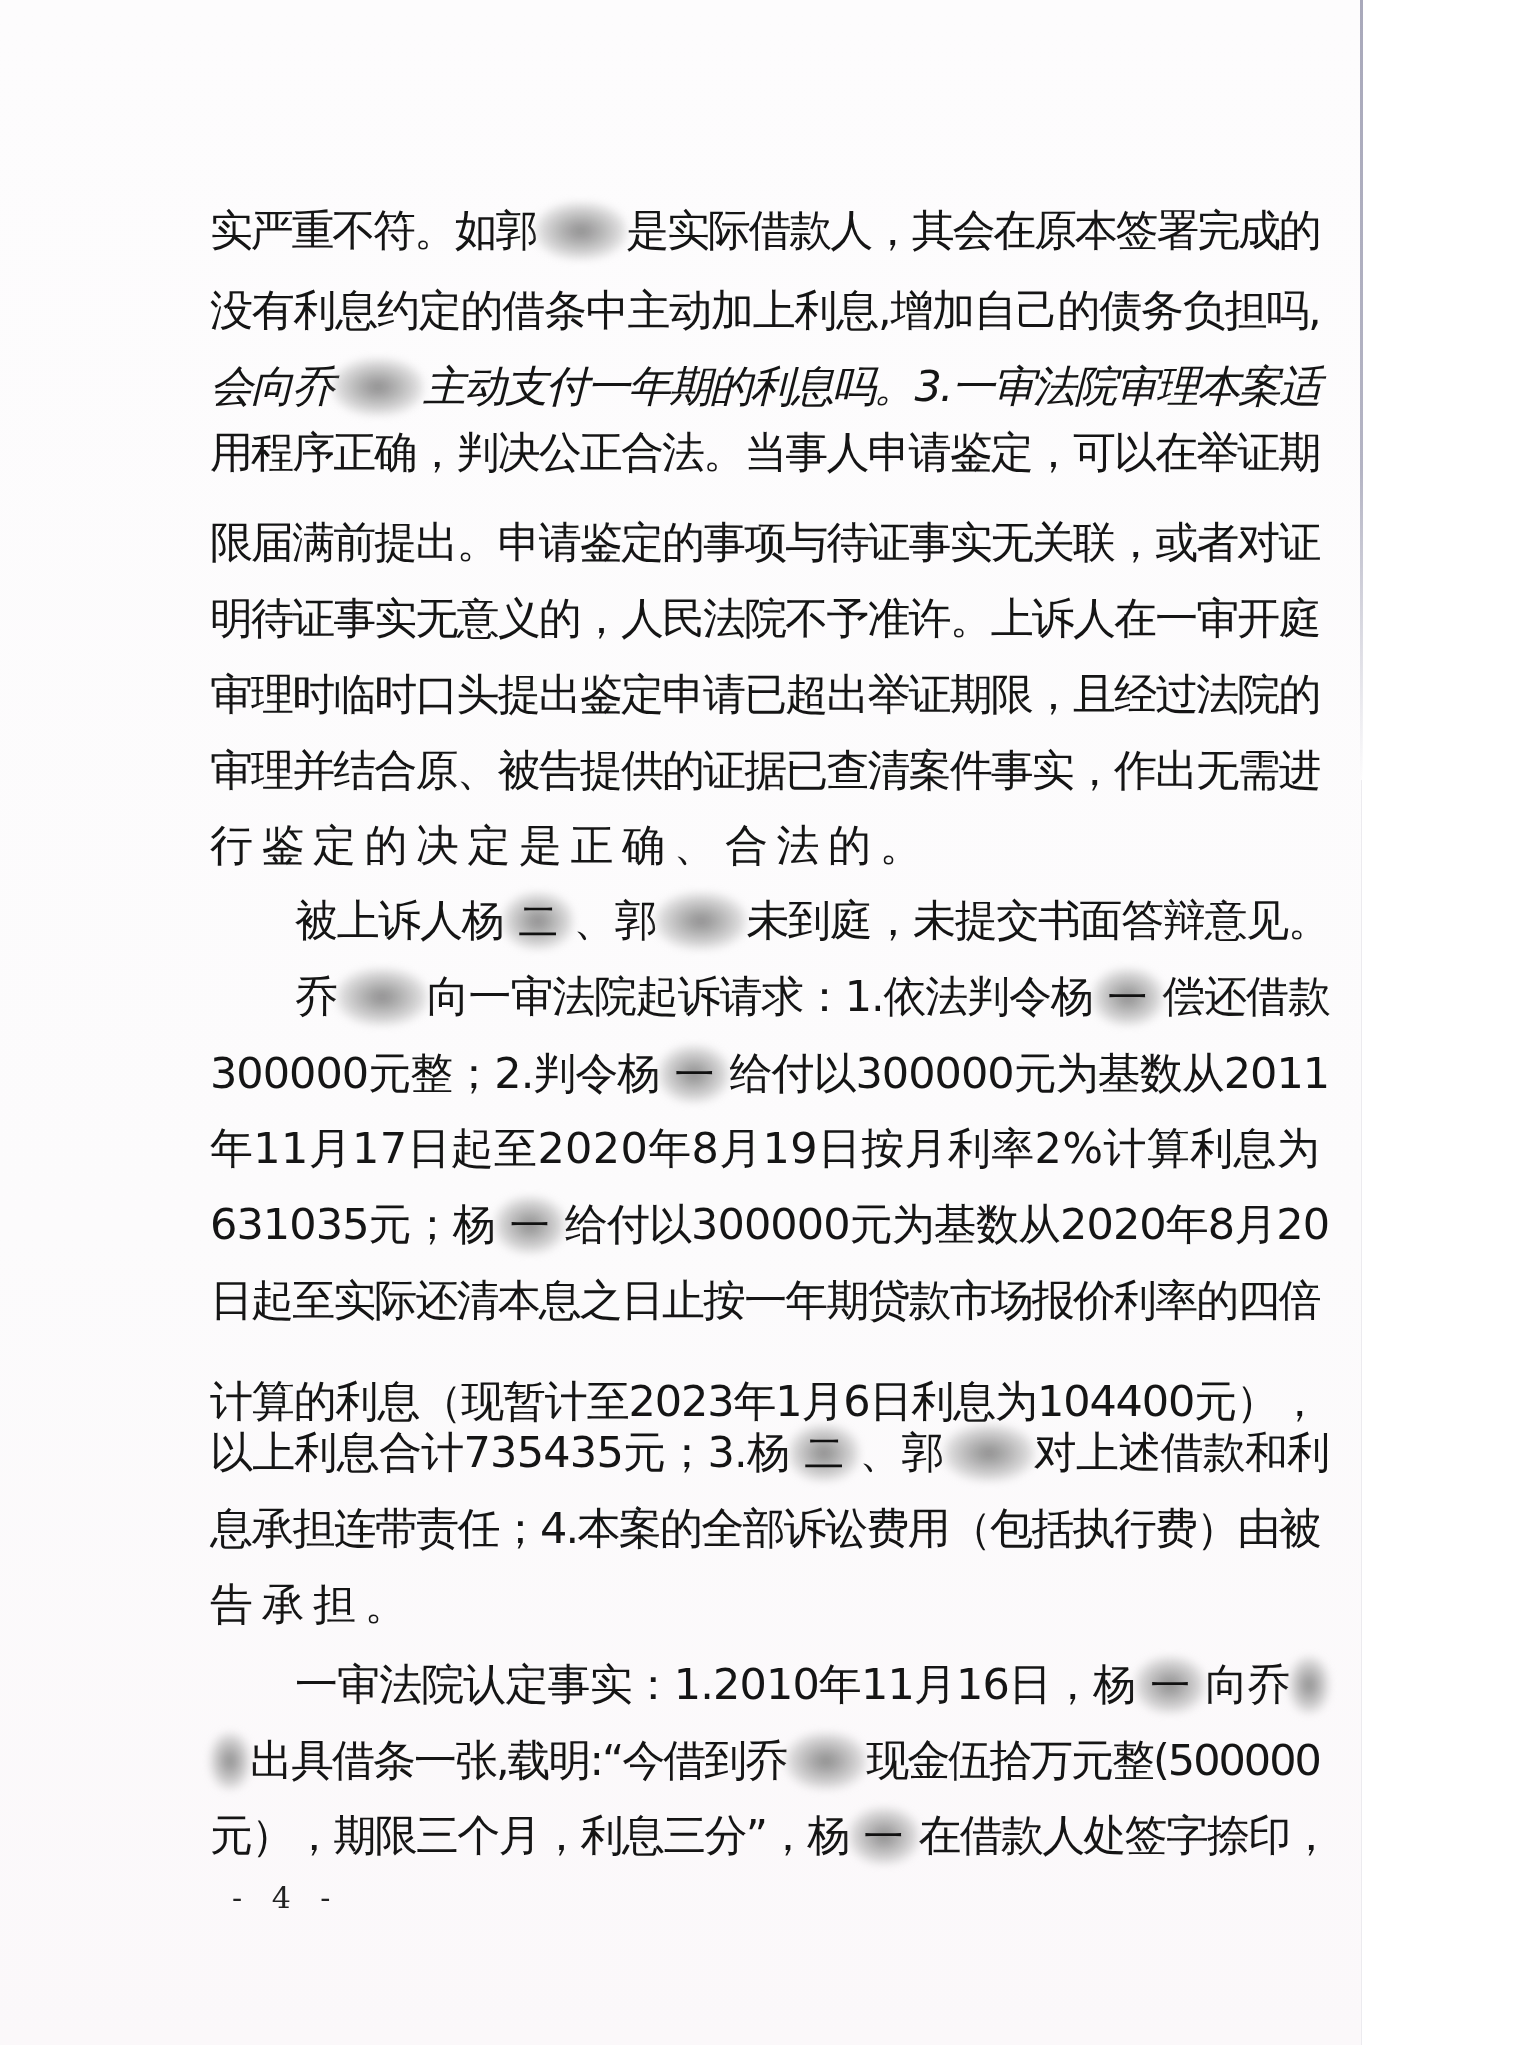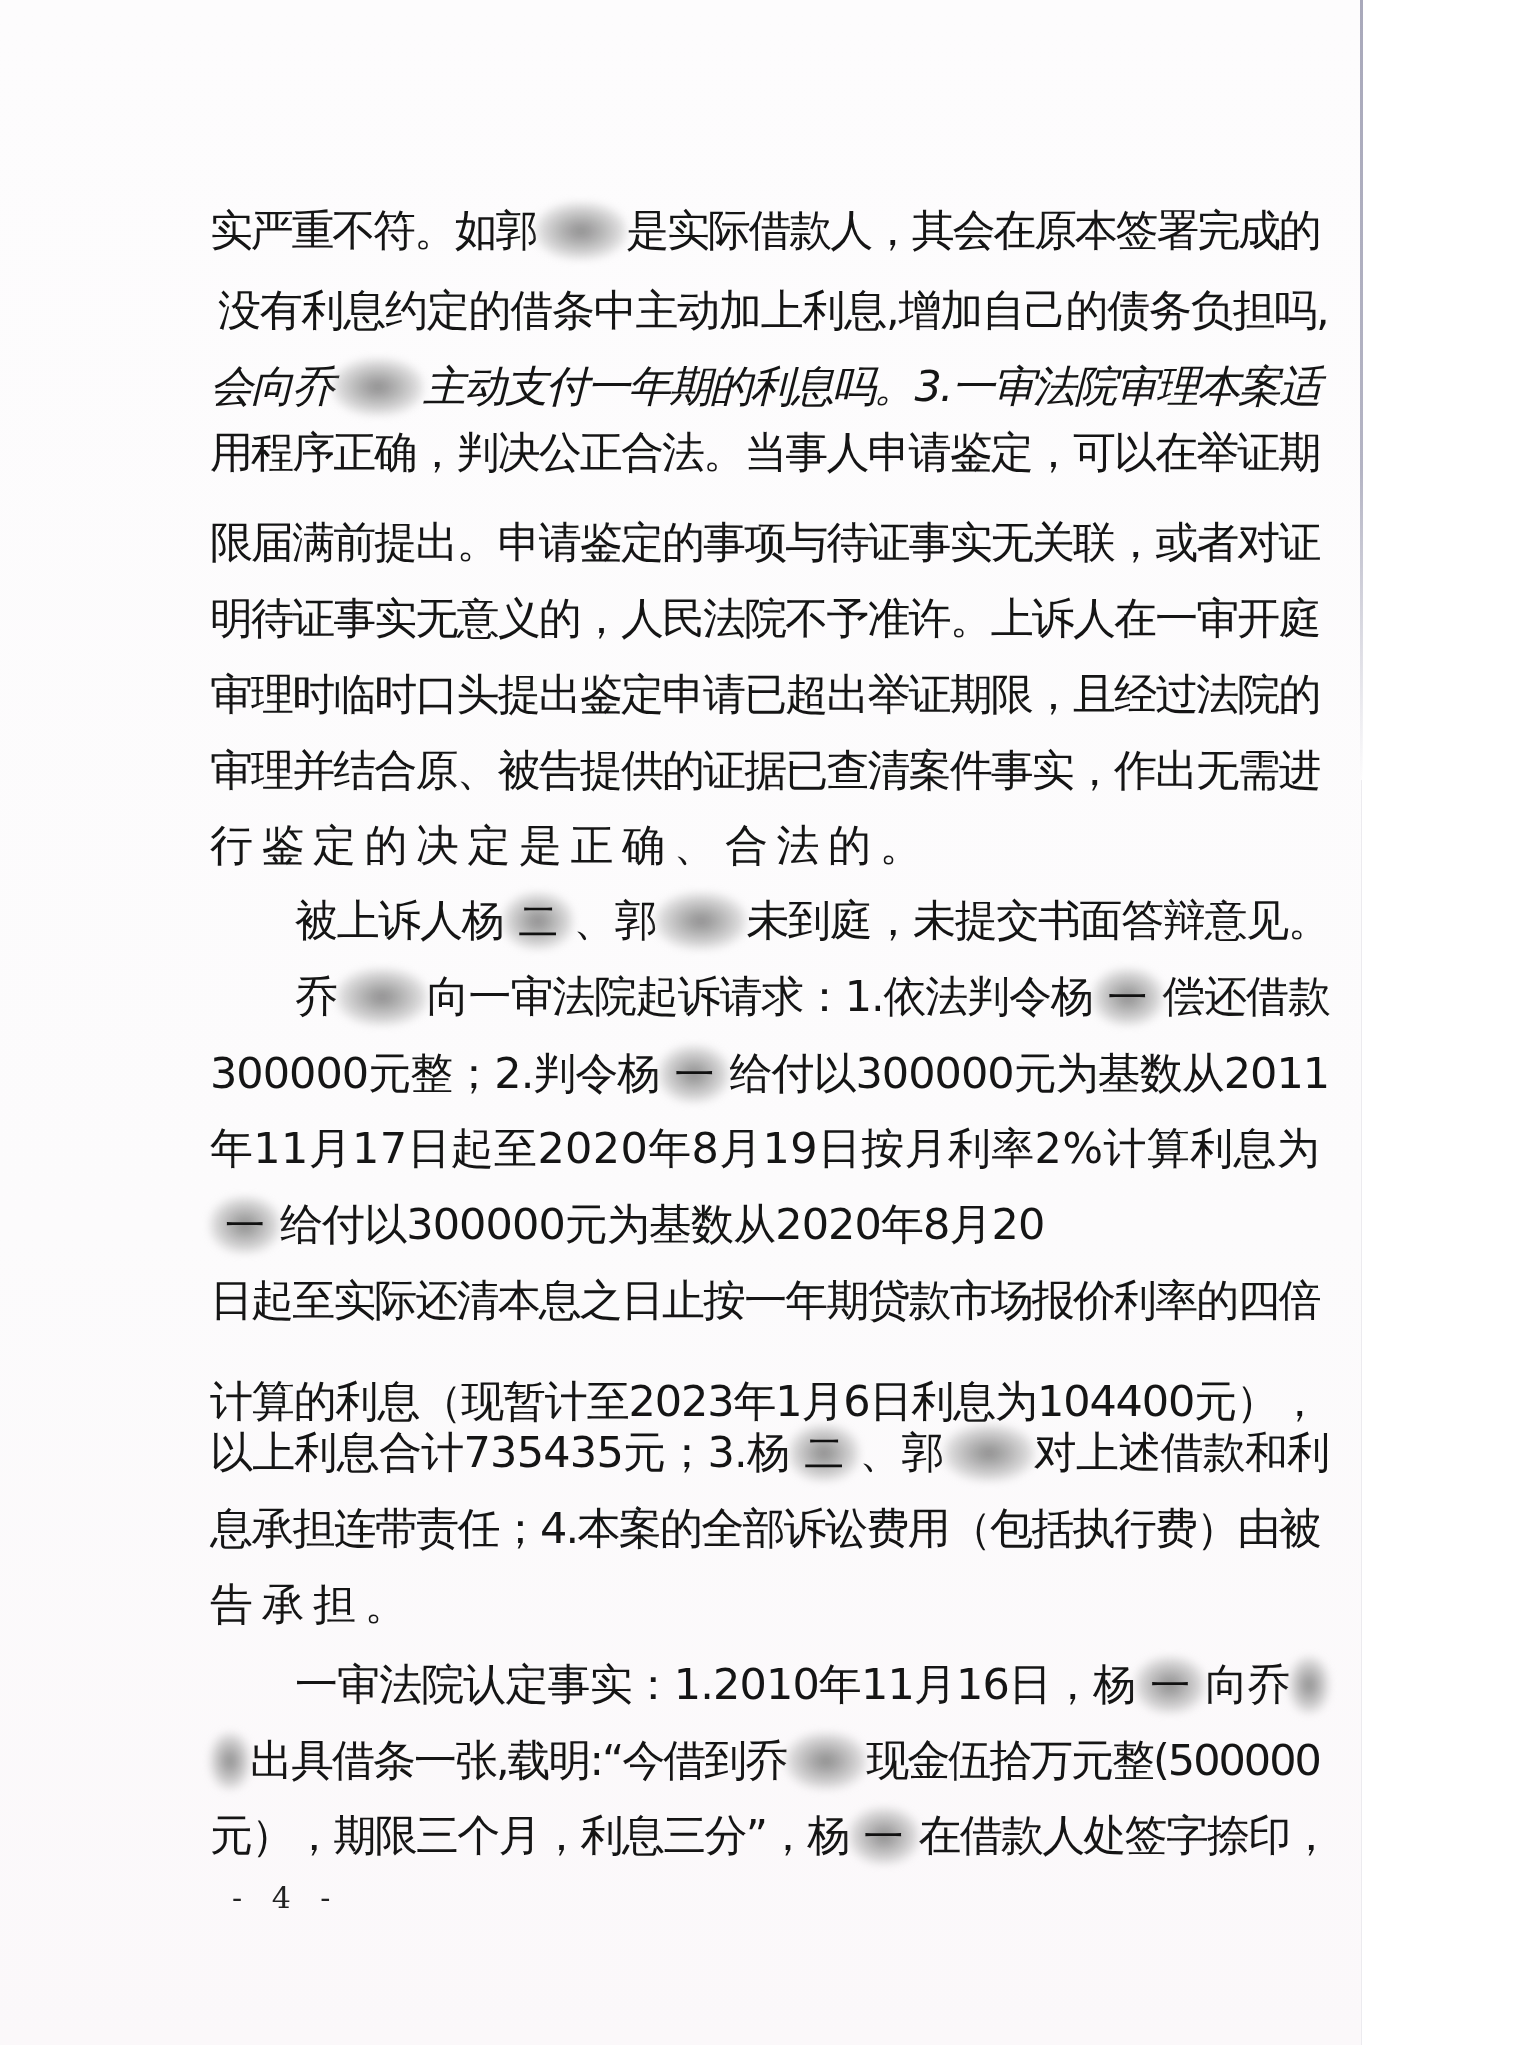--- a/index.html
+++ b/index.html
@@ -90,33 +90,33 @@
       color: #222;
       letter-spacing: 10px;
     }
   </style>
 </head>
 <body>
 
 <div class="page">
   <div id="lines">
       <div class="line" style="top: 200px; letter-spacing: -2.22px;"><span class="seg">实严重不符。如郭</span><span class="redact" style="width: 90px;"><span class="blob"></span><span class="hint"></span></span><span class="seg">是实际借款人，其会在原本签署完成的</span></div>
-      <div class="line" style="top: 280px; letter-spacing: -1.25px; margin-left: 8px;"><span class="seg">没有利息约定的借条中主动加上利息,增加自己的债务负担吗,</span></div>
+      <div class="line" style="top: 280px; letter-spacing: -1.25px;"><span class="seg">没有利息约定的借条中主动加上利息,增加自己的债务负担吗,</span></div>
       <div class="line" style="top: 356px; letter-spacing: -2.03846px; font-style: italic;"><span class="seg">会向乔</span><span class="redact" style="width: 90px;"><span class="blob"></span><span class="hint"></span></span><span class="seg">主动支付一年期的利息吗。3.一审法院审理本案适</span></div>
       <div class="line" style="top: 422px; letter-spacing: -1.90741px;"><span class="seg">用程序正确，判决公正合法。当事人申请鉴定，可以在举证期</span></div>
       <div class="line" style="top: 512px; letter-spacing: -1.90741px;"><span class="seg">限届满前提出。申请鉴定的事项与待证事实无关联，或者对证</span></div>
       <div class="line" style="top: 588px; letter-spacing: -1.90741px;"><span class="seg">明待证事实无意义的，人民法院不予准许。上诉人在一审开庭</span></div>
       <div class="line" style="top: 664px; letter-spacing: -1.90741px;"><span class="seg">审理时临时口头提出鉴定申请已超出举证期限，且经过法院的</span></div>
       <div class="line" style="top: 740px; letter-spacing: -1.90741px;"><span class="seg">审理并结合原、被告提供的证据已查清案件事实，作出无需进</span></div>
       <div class="line" style="top: 815px; letter-spacing: 8.5px;"><span class="seg">行鉴定的决定是正确、合法的。</span></div>
       <div class="line indent" style="top: 890px; letter-spacing: -1.36364px;"><span class="seg">被上诉人杨</span><span class="redact" style="width: 70px;"><span class="blob"></span><span class="hint">二</span></span><span class="seg">、郭</span><span class="redact" style="width: 90px;"><span class="blob"></span><span class="hint"></span></span><span class="seg">未到庭，未提交书面答辩意见。</span></div>
       <div class="line indent" style="top: 966px; letter-spacing: -1.19565px;"><span class="seg">乔</span><span class="redact" style="width: 90px;"><span class="blob"></span><span class="hint"></span></span><span class="seg">向一审法院起诉请求：1.依法判令杨</span><span class="redact" style="width: 70px;"><span class="blob"></span><span class="hint">一</span></span><span class="seg">偿还借款</span></div>
       <div class="line" style="top: 1043px; letter-spacing: -0.984848px;"><span class="seg">300000元整；2.判令杨</span><span class="redact" style="width: 70px;"><span class="blob"></span><span class="hint">一</span></span><span class="seg">给付以300000元为基数从2011</span></div>
       <div class="line" style="top: 1118px; letter-spacing: 0.333333px;"><span class="seg">年11月17日起至2020年8月19日按月利率2%计算利息为</span></div>
-      <div class="line" style="top: 1194px; letter-spacing: -0.924242px;"><span class="redact" style="width: 70px;"><span class="blob"></span><span class="hint">一</span></span><span class="seg">给付以300000元为基数从2020年8月20</span></div>
+      <div class="line" style="top: 1194px; letter-spacing: -0.924242px;"><span class="seg">631035元；杨</span><span class="redact" style="width: 70px;"><span class="blob"></span><span class="hint">一</span></span><span class="seg">给付以300000元为基数从2020年8月20</span></div>
       <div class="line" style="top: 1270px; letter-spacing: -1.90741px;"><span class="seg">日起至实际还清本息之日止按一年期贷款市场报价利率的四倍</span></div>
       <div class="line" style="top: 1371px; letter-spacing: -1.14516px;"><span class="seg">计算的利息（现暂计至2023年1月6日利息为104400元），</span></div>
       <div class="line" style="top: 1422px; letter-spacing: -0.759259px;"><span class="seg">以上利息合计735435元；3.杨</span><span class="redact" style="width: 70px;"><span class="blob"></span><span class="hint">二</span></span><span class="seg">、郭</span><span class="redact" style="width: 90px;"><span class="blob"></span><span class="hint"></span></span><span class="seg">对上述借款和利</span></div>
       <div class="line" style="top: 1498px; letter-spacing: -1.75px;"><span class="seg">息承担连带责任；4.本案的全部诉讼费用（包括执行费）由被</span></div>
       <div class="line" style="top: 1574px; letter-spacing: 8.5px;"><span class="seg">告承担。</span></div>
       <div class="line indent" style="top: 1654px; letter-spacing: -0.907407px;"><span class="seg">一审法院认定事实：1.2010年11月16日，杨</span><span class="redact" style="width: 70px;"><span class="blob"></span><span class="hint">一</span></span><span class="seg">向乔</span><span class="redact" style="width: 40px;"><span class="blob"></span><span class="hint"></span></span></div>
       <div class="line" style="top: 1730px; letter-spacing: -2.01724px;"><span class="redact" style="width: 40px;"><span class="blob"></span><span class="hint"></span></span><span class="seg">出具借条一张,载明:“今借到乔</span><span class="redact" style="width: 80px;"><span class="blob"></span><span class="hint"></span></span><span class="seg">现金伍拾万元整(500000</span></div>
       <div class="line" style="top: 1805px; letter-spacing: -1.7963px;"><span class="seg">元），期限三个月，利息三分”，杨</span><span class="redact" style="width: 70px;"><span class="blob"></span><span class="hint">一</span></span><span class="seg">在借款人处签字捺印，</span></div>
     </div>
   <div class="page-number">- 4 -</div>

